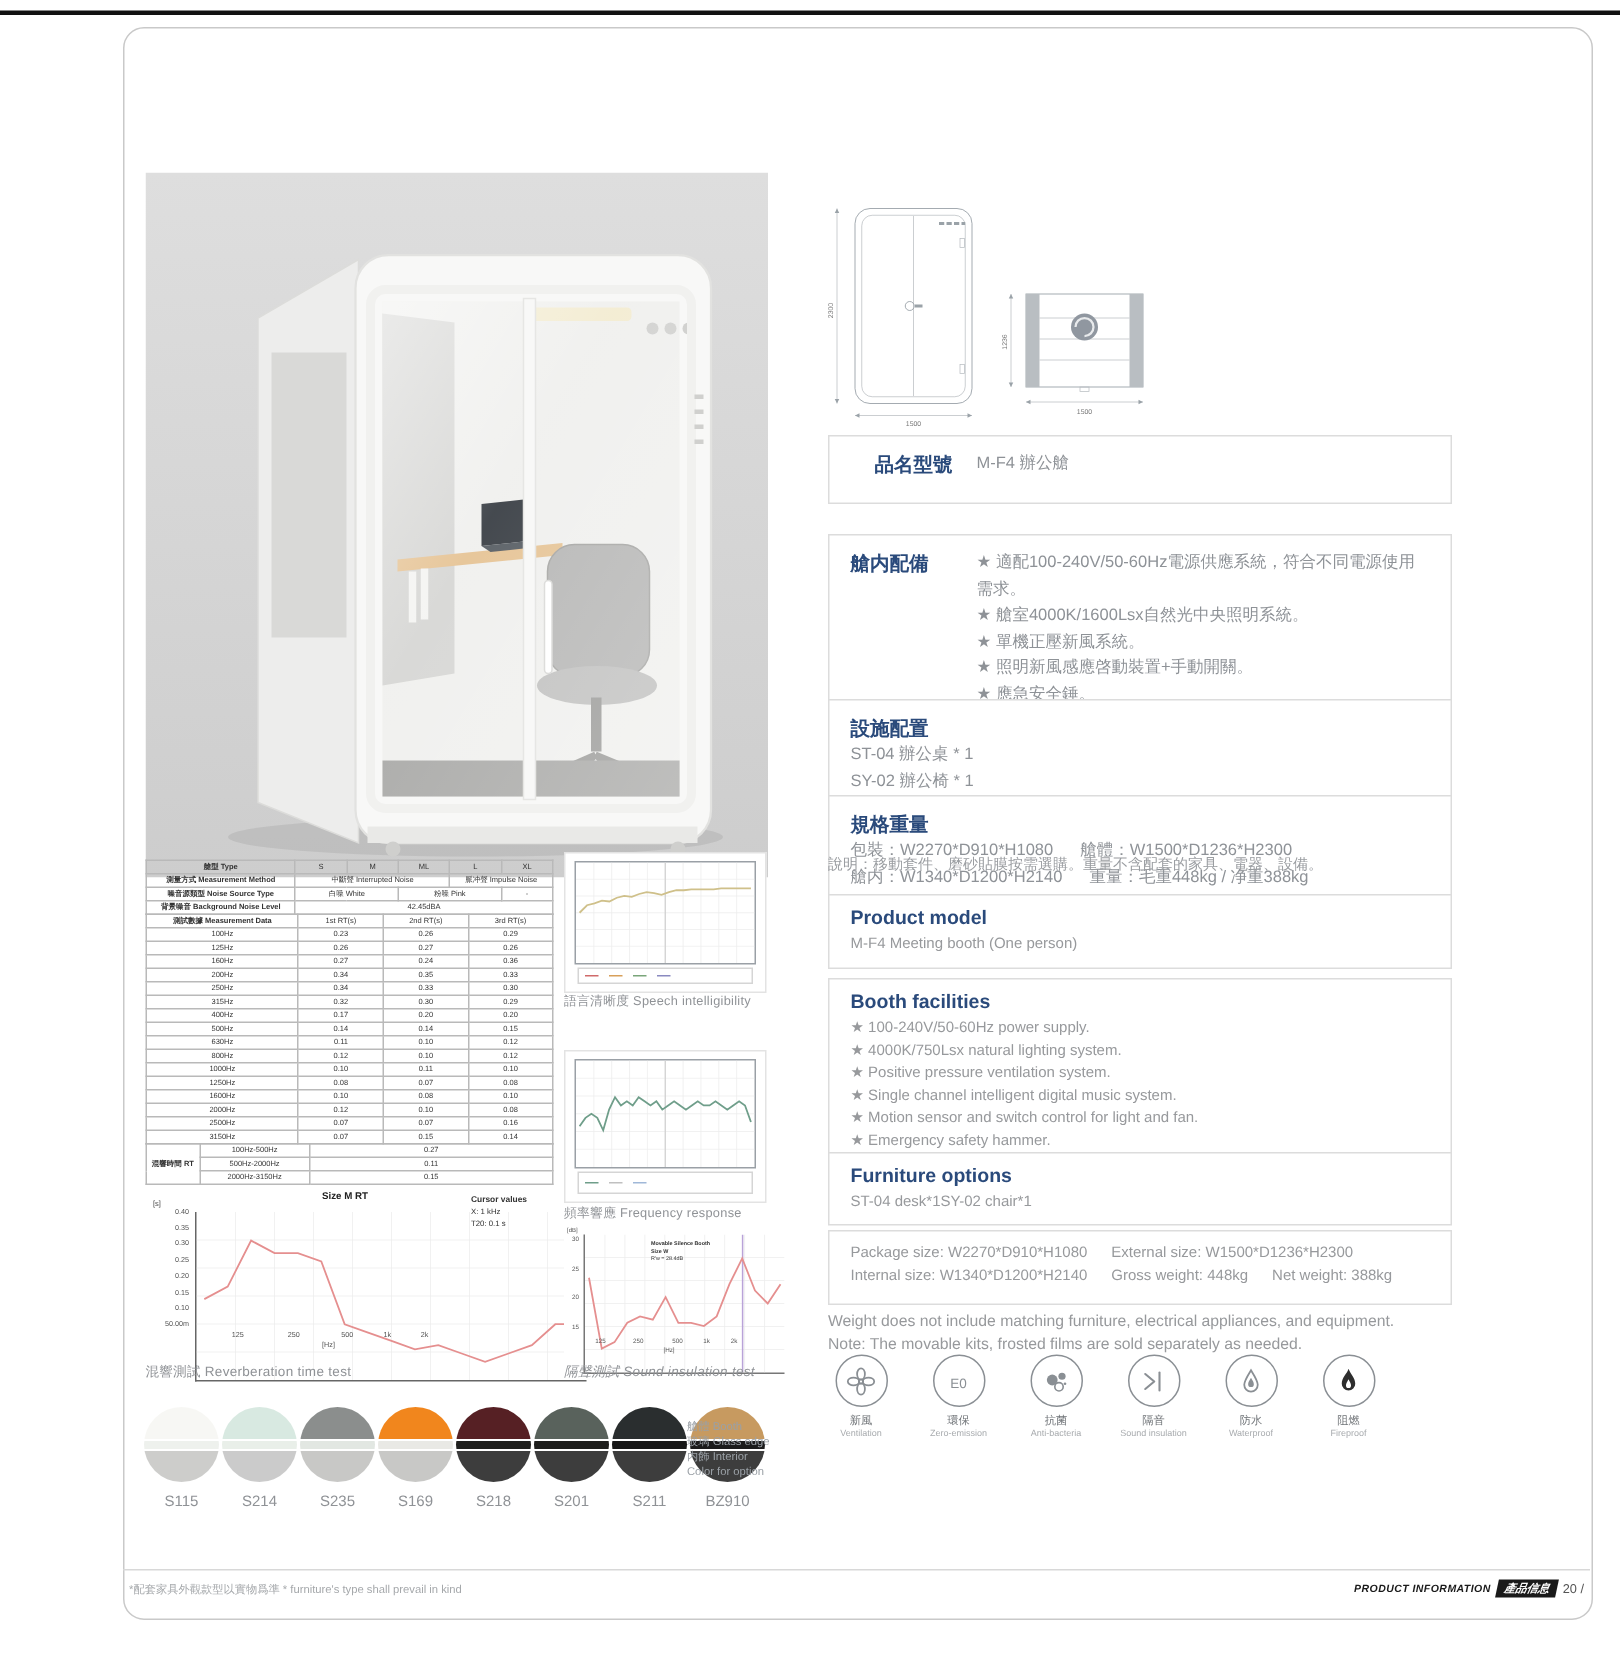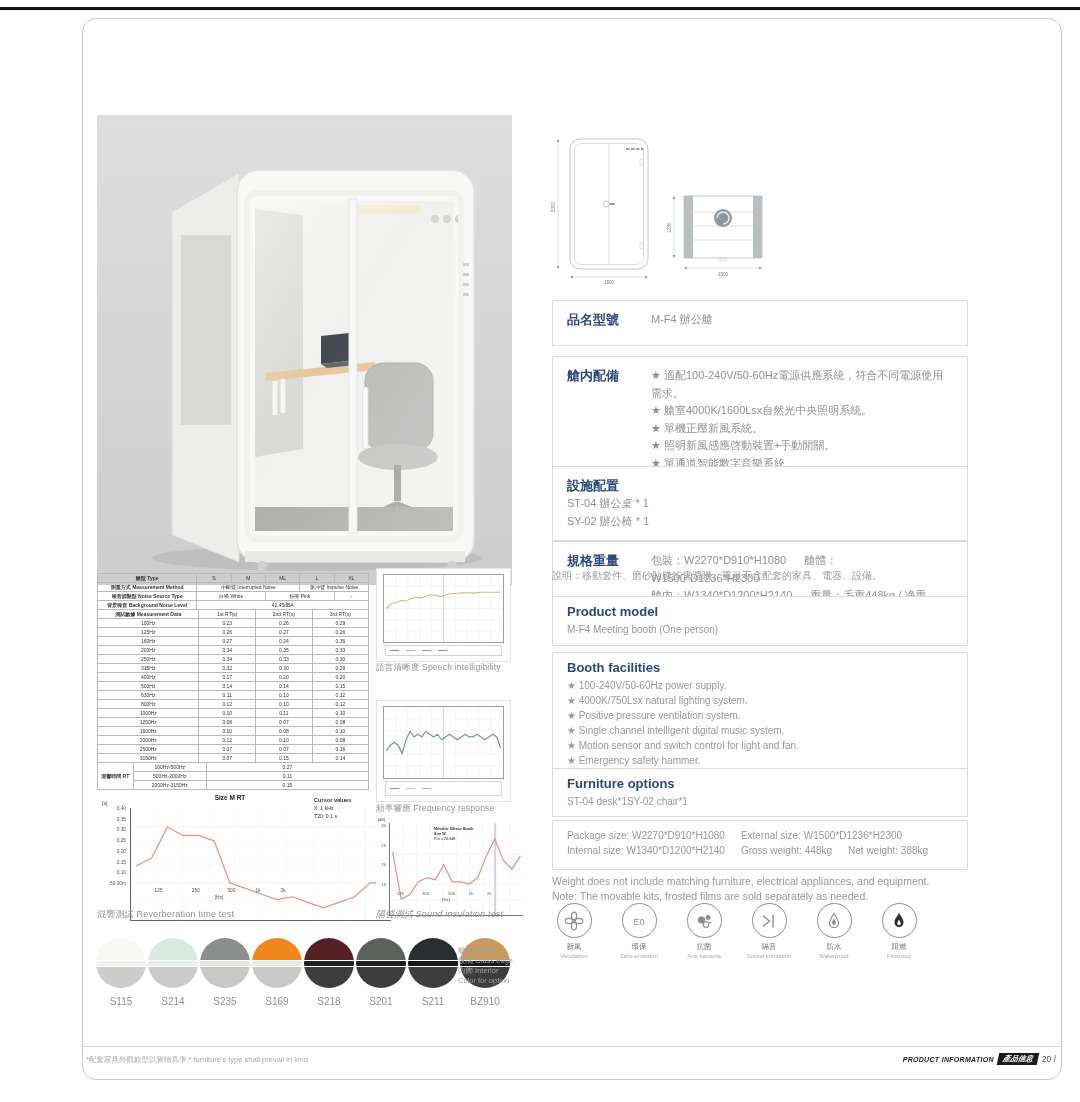--- a/index.html
+++ b/index.html
@@ -551,46 +551,45 @@
     <path d="M57,30 m-6,0 a6,6 0 0 1 12,0 M57,30 m0,-6 a6,6 0 0 1 0,12" stroke="#e8eaec" stroke-width="1.5" fill="none"></path>
     <rect x="54" y="70" width="6" height="3" fill="none" class="dthin"></rect>
     <line x1="8" y1="8" x2="8" y2="70" class="dthin"></line>
     <path d="M8,8 l-1.5,3 h3 Z M8,70 l-1.5,-3 h3 Z" fill="#9aa2a8"></path>
     <text class="dim" x="5" y="40" transform="rotate(-90 5 40)" text-anchor="middle">1236</text>
     <line x1="18" y1="80" x2="96" y2="80" class="dthin"></line>
     <path d="M18,80 l3,-1.5 v3 Z M96,80 l-3,-1.5 v3 Z" fill="#9aa2a8"></path>
     <text class="dim" x="57" y="88" text-anchor="middle">1500</text>
   </svg>
 
-  <div class="box cnbox" style="top:300px;min-height:46px;">
+  <div class="box cnbox" style="top:290px;min-height:46px;text-align:center;">
     <div class="box-title">品名型號</div>
     <div class="box-body">M-F4 辦公艙</div>
   </div>
 
   <div class="box cnbox" style="top:356px;min-height:106px;">
     <div class="box-title">艙内配備</div>
     <div class="box-body" id="cn-equip-list">
         <div>★ 適配100-240V/50-60Hz電源供應系統，符合不同電源使用需求。</div>
         <div>★ 艙室4000K/1600Lsx自然光中央照明系統。</div>
         <div>★ 單機正壓新風系統。</div>
         <div>★ 照明新風感應啓動裝置+手動開關。</div>
-        <div>★ 單通道智能數字音樂系統。</div>
         <div>★ 應急安全錘。</div>
       </div>
   </div>
 
   <div class="box cnbox" style="top:466px;min-height:52px;flex-direction:column;">
     <div class="box-title">設施配置</div>
     <div class="box-body">
       <div>ST-04 辦公桌 * 1</div>
       <div>SY-02 辦公椅 * 1</div>
     </div>
   </div>
 
-  <div class="box cnbox" style="top:541px;min-height:44px;">
+  <div class="box cnbox" style="top:530px;min-height:44px;flex-direction:column;">
     <div class="box-title">規格重量</div>
     <div class="box-body">
       <div class="pair"><span>包裝：W2270*D910*H1080</span><span>艙體：W1500*D1236*H2300</span></div>
       <div class="pair"><span>艙内：W1340*D1200*H2140</span><span>重量：毛重448kg / 净重388kg</span></div>
     </div>
   </div>
 
   <div class="cn-note">說明：移動套件、磨砂貼膜按需選購。重量不含配套的家具、電器、設備。</div>
 
   <div class="box enbox" style="top:596px;min-height:50px;">

